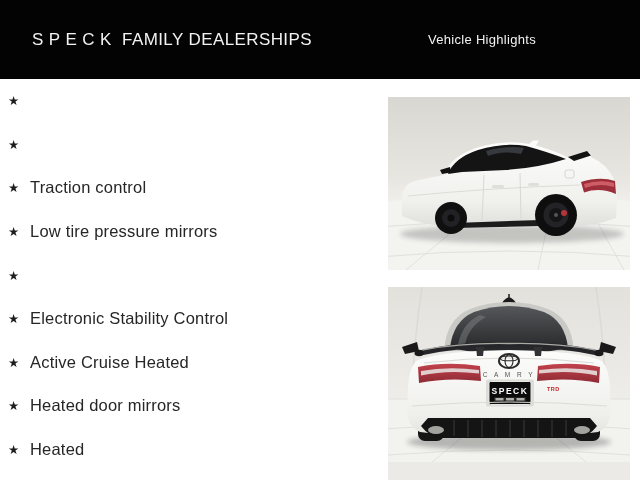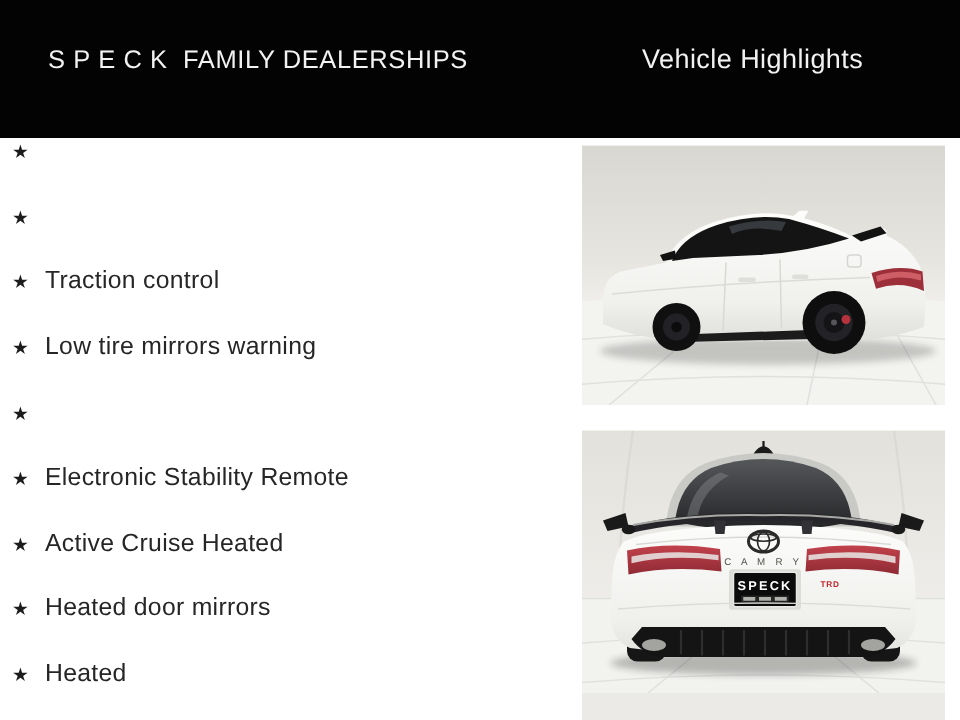--- a/index.html
+++ b/index.html
@@ -2,32 +2,32 @@
 <html><head>
 <meta charset="utf-8">
 <style>
   html,body{margin:0;padding:0;}
   body{
     width:640px;height:480px;position:relative;overflow:hidden;
     background:#ffffff;
     font-family:"Liberation Sans", sans-serif;
   }
   .topbar{
-    position:absolute;left:0;top:0;width:640px;height:92px;
+    position:absolute;left:0;top:0;width:640px;height:79px;
     background:#030303;
   }
   .dealer{
     position:absolute;left:32px;top:0;height:79px;
     display:flex;align-items:center;
     color:#f2f2f2;font-size:17px;letter-spacing:.4px;white-space:pre;
   }
   .page-title{
     position:absolute;left:428px;top:0;height:79px;
     display:flex;align-items:center;
-    color:#f2f2f2;font-size:18px;letter-spacing:.3px;white-space:pre;
+    color:#f2f2f2;font-size:13px;letter-spacing:.3px;white-space:pre;
   }
   .features{
     position:absolute;left:0;top:79px;width:388px;
     margin:0;padding:0 0 0 8px;list-style:none;
   }
   .features li{
     height:43.6px;display:flex;align-items:center;
     color:#262626;font-size:16.5px;letter-spacing:.2px;
   }
   .features .star{
@@ -59,28 +59,28 @@
       </li>
     <li>
         <span class="star">★</span>
       </li>
     <li>
         <span class="star">★</span>
         <span>Traction control</span>
       </li>
     <li>
         <span class="star">★</span>
-        <span>Low tire mirrors warning</span>
-      </li>
-    <li>
-        <span class="star">★</span>
-      </li>
-    <li>
-        <span class="star">★</span>
-        <span>Electronic Stability Remote</span>
+        <span>Low tire pressure mirrors</span>
+      </li>
+    <li>
+        <span class="star">★</span>
+      </li>
+    <li>
+        <span class="star">★</span>
+        <span>Electronic Stability Control</span>
       </li>
     <li>
         <span class="star">★</span>
         <span>Active Cruise Heated</span>
       </li>
     <li>
         <span class="star">★</span>
         <span>Heated door mirrors</span>
       </li>
     <li>

